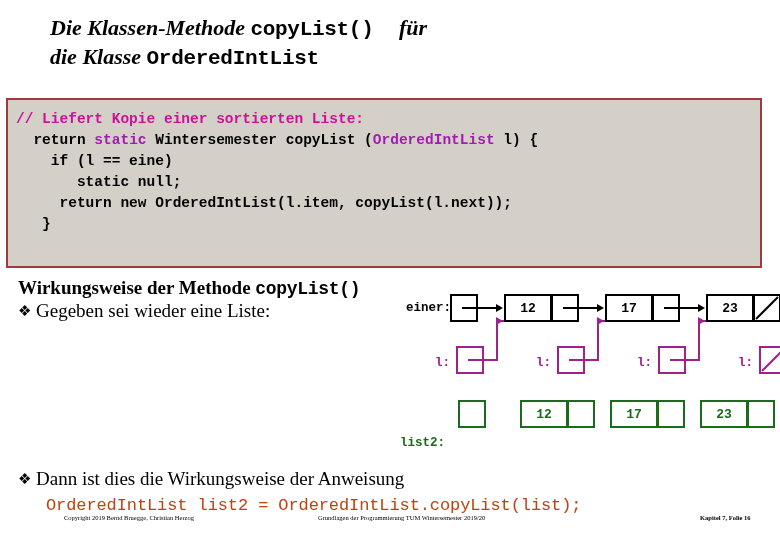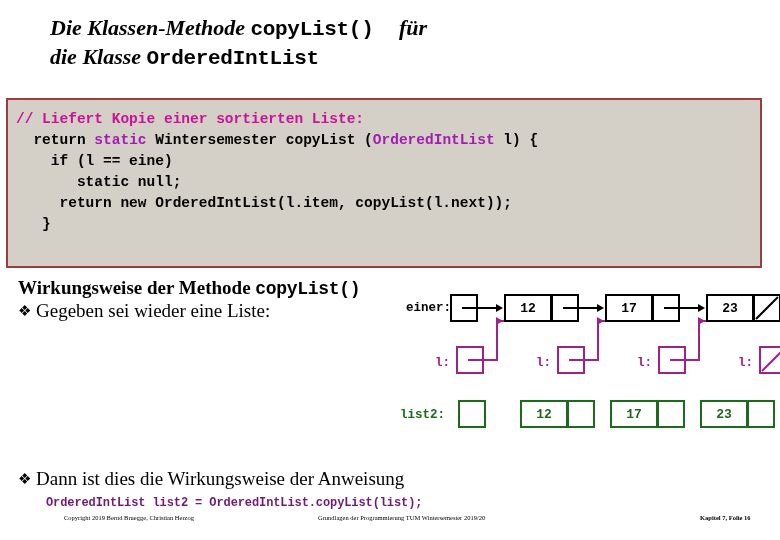--- a/index.html
+++ b/index.html
@@ -63,35 +63,35 @@
   .b2{left:18px;top:468px;}
   .bullet-mark{
     display:inline-block;width:18px;
     color:#000;font-size:15px;vertical-align:1px;
   }
   .b-text{display:inline-block;}
 
   .stmt{
     position:absolute;left:46px;top:496px;
     font-family:"Liberation Mono", monospace;
-    font-size:12px;font-weight:bold;color:#701a75;
+    font-size:17px;font-weight:normal;color:#c2410c;
     white-space:pre;letter-spacing:-0.1px;
   }
 
   
   .diagram{position:absolute;left:400px;top:290px;width:370px;height:135px;}
   .dg-label{
     position:absolute;
     font-family:"Liberation Mono", monospace;
     font-size:12.5px;font-weight:bold;
     white-space:nowrap;
   }
   .lbl-black{color:#000;}
   .lbl-mag{color:#a0208c;}
-  .lbl-green{color:#1c6b1c;}
+  .lbl-green{color:#1c6b1c;margin-top:28px;}
 
   .cell{
     position:absolute;box-sizing:border-box;
     background:transparent;
   }
   .cell-black{border:2px solid #000;}
   .cell-mag{border:2px solid #a0208c;}
   .cell-green{border:2px solid #1c6b1c;}
   .cell-val{
     font-family:"Liberation Mono", monospace;

